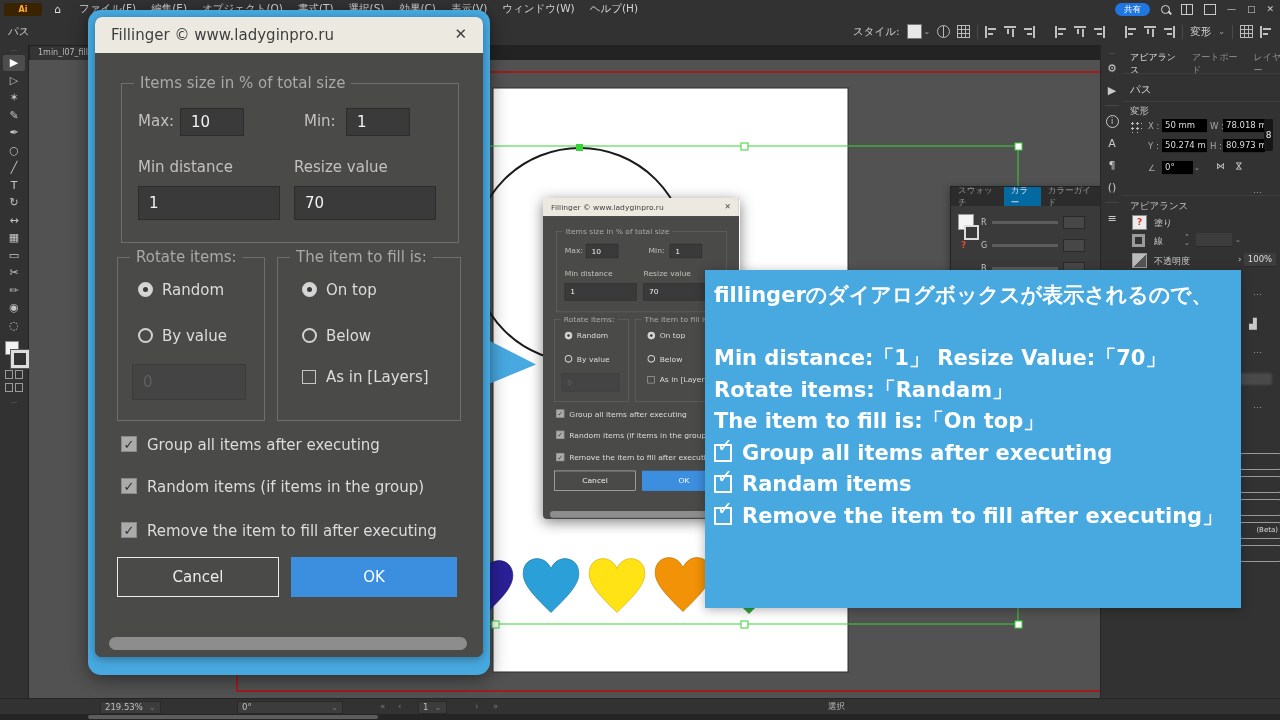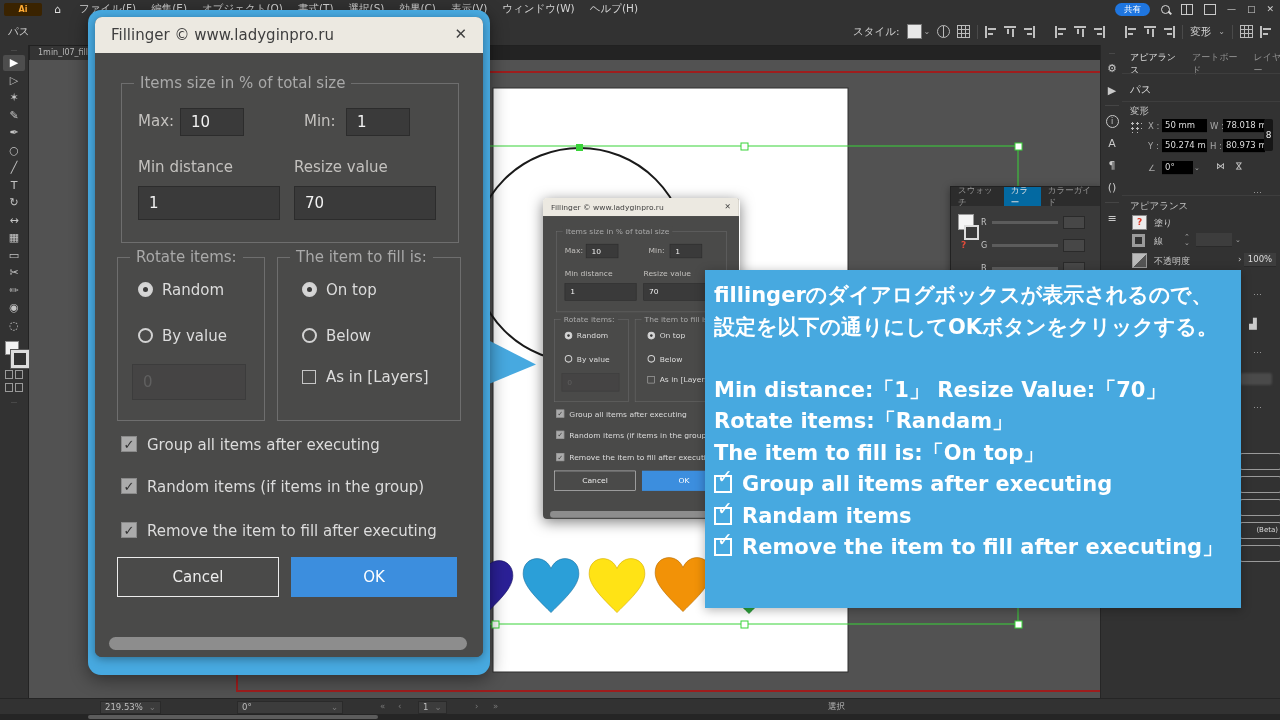--- a/index.html
+++ b/index.html
@@ -487,21 +487,20 @@
         <span class="r-lbl" style="left:52px;top:469px;">Remove the item to fill after executing</span>
         <div class="dlg-btn btn-cancel" style="left:22px;top:504px;width:162px;">Cancel</div>
         <div class="dlg-btn btn-ok" style="left:196px;top:504px;width:166px;">OK</div>
         <div class="dlg-strip"></div>
       </div>
     </div>
   </div>
 
   <div class="abs annobox">
     <p>fillingerのダイアログボックスが表示されるので、</p>
-    <p>設定を以下の通りにしてOKボタンをクリックする。</p>
     <div class="anno-spacer"></div>
     <p>Min distance:「1」 Resize Value:「70」</p>
     <p>Rotate items:「Randam」</p>
     <p>The item to fill is:「On top」</p>
     <p>
       <span class="achk">
           <span>✓</span>
         </span><span>Group all items after executing</span>
     </p>
     <p>

